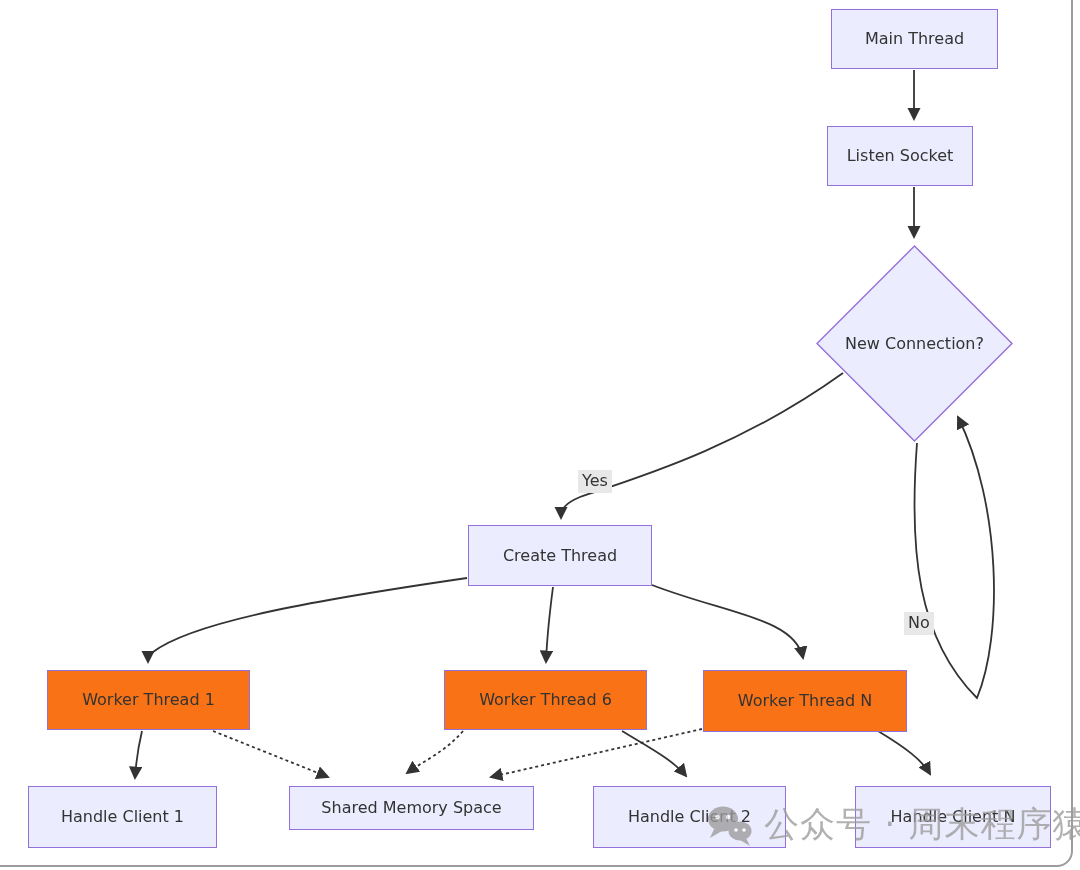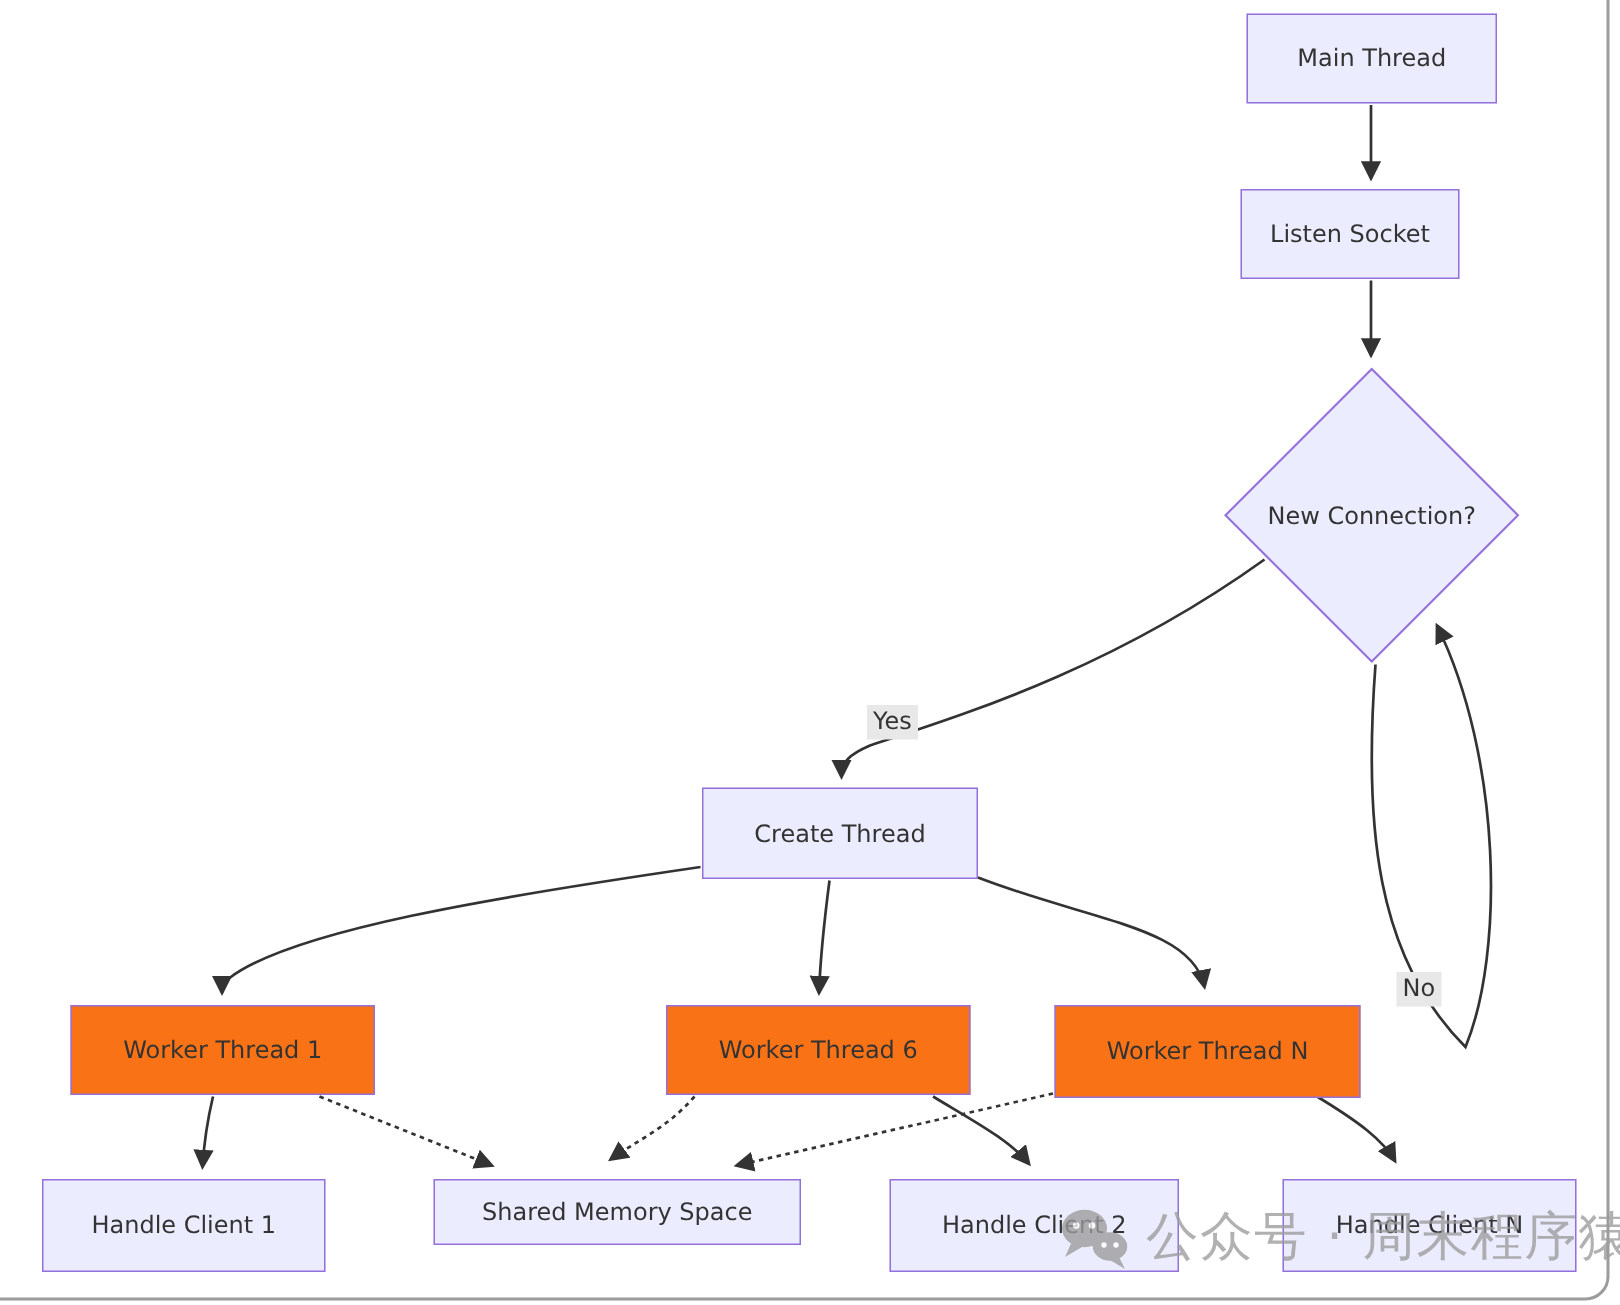--- a/index.html
+++ b/index.html
@@ -82,21 +82,21 @@
 <div class="node" style="left:28px;top:786px;width:189px;height:62px;">Handle Client 1</div>
 
 <div class="node" style="left:289px;top:786px;width:245px;height:44px;">Shared Memory Space</div>
 
 <div class="node" style="left:593px;top:786px;width:193px;height:62px;">Handle Client 2</div>
 
 <div class="node" style="left:855px;top:786px;width:196px;height:62px;">Handle Client N</div>
 
 <div class="edge-label" style="left:546px;top:470px;margin-left:32px;">Yes</div>
 
-<div class="edge-label" style="left:931px;top:612px;margin-top:36px;">No</div>
+<div class="edge-label" style="left:904px;top:612px;">No</div>
 
 <div class="watermark">
   <svg width="52" height="44" viewBox="0 0 52 44">
     <g fill="#9c9c9c">
       <ellipse cx="19" cy="16" rx="15" ry="12.5"></ellipse>
       <path d="M 10 26 L 6 35 L 18 28 z"></path>
       <ellipse cx="36" cy="28" rx="11.5" ry="9.5"></ellipse>
       <path d="M 42 35 L 46 43 L 36 37 z"></path>
     </g>
     <g fill="#ffffff">

